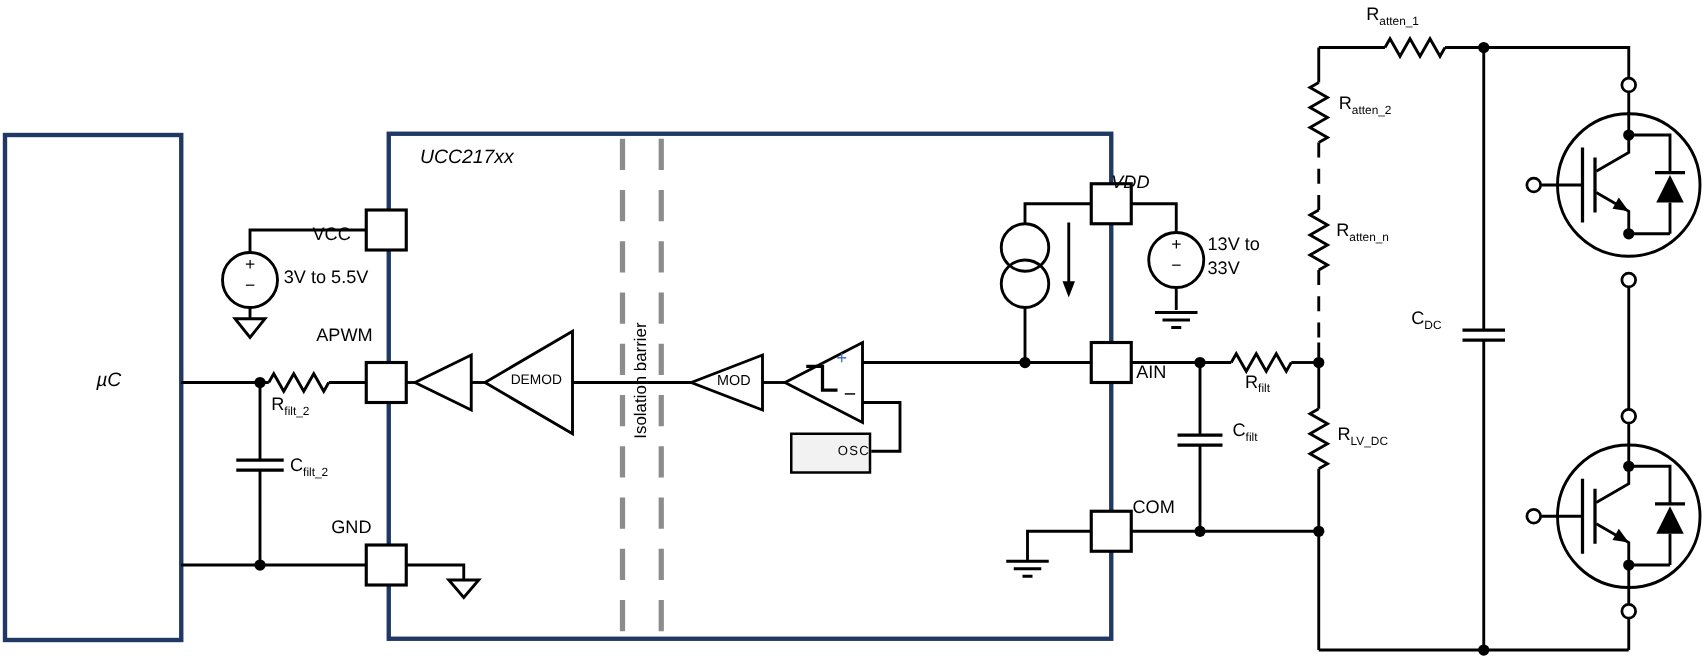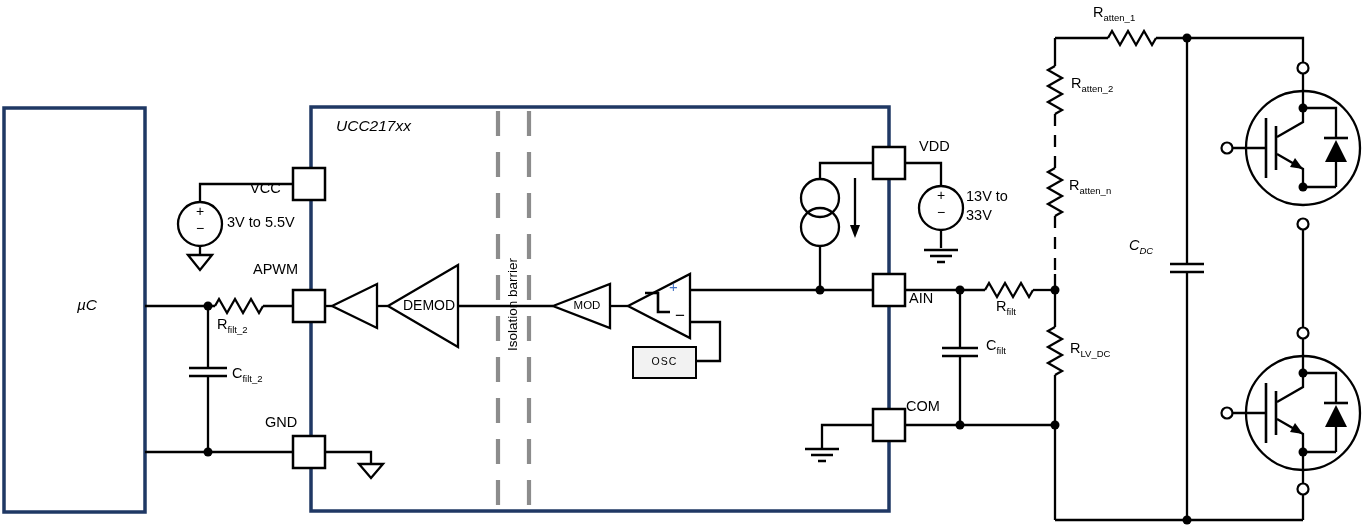--- a/index.html
+++ b/index.html
@@ -3,21 +3,21 @@
 <meta charset="utf-8">
 <style>
   html,body{margin:0;padding:0;background:#fff;}
   #stage{position:relative;width:1365px;height:529px;background:#fff;overflow:hidden;
          font-family:"Liberation Sans","DejaVu Sans",sans-serif;color:#000;}
   #wires{position:absolute;left:0;top:0;}
   .lbl{position:absolute;font-size:14.5px;line-height:1.1;white-space:nowrap;}
   .lbl sub{font-size:9.5px;}
   .ctr{text-align:center;}
   .blk-title{font-size:15.5px;font-style:italic;}
-  .amp-txt{font-size:14px;}
+  .amp-txt{font-size:11px;}
   .mod-txt{font-size:11.5px;}
   .osc-txt{font-size:10.5px;letter-spacing:1px;}
   .rot{transform:rotate(-90deg);font-size:13.5px;}
   .pol{font-size:14px;width:14px;text-align:center;}
   .cmp-plus{color:#4472C4;font-size:15px;}
   .cmp-minus{font-size:17px;}
 </style>
 </head>
 <body>
 
@@ -177,21 +177,21 @@
     <circle cx="1227" cy="413" r="5.5"></circle>
   </g>
 </svg>
 
 <div class="lbl ctr blk-title" style="left:4px;top:296px;width:166px;"><span>µC</span></div>
 <div class="lbl blk-title" style="left:336px;top:117px;">UCC217xx</div>
 
 <div class="lbl" style="left:250px;top:142px;margin-top:39px;">VCC</div>
 <div class="lbl" style="left:253px;top:262px;">APWM</div>
 <div class="lbl" style="left:265px;top:415px;">GND</div>
-<div class="lbl" style="left:919px;top:139px;">VDD</div>
+<div class="lbl" style="left:889px;top:139px;font-style:italic;">VDD</div>
 <div class="lbl" style="left:909px;top:291px;">AIN</div>
 <div class="lbl" style="left:906px;top:399px;">COM</div>
 
 <div class="lbl" style="left:227px;top:215px;">3V to 5.5V</div>
 <div class="lbl" style="left:966px;top:189px;">13V to</div>
 <div class="lbl" style="left:966px;top:208px;">33V</div>
 
 <div class="lbl pol" style="left:193px;top:204px;">+</div>
 <div class="lbl pol" style="left:193px;top:221px;">−</div>
 <div class="lbl pol" style="left:934px;top:188px;">+</div>
@@ -201,20 +201,20 @@
 <div class="lbl cmp-minus" style="left:675px;top:307px;">−</div>
 
 <div class="lbl" style="left:217px;top:317px;"><span>R</span><sub>filt_2</sub></div>
 <div class="lbl" style="left:232px;top:366px;"><span>C</span><sub>filt_2</sub></div>
 <div class="lbl" style="left:996px;top:299px;"><span>R</span><sub>filt</sub></div>
 <div class="lbl" style="left:986px;top:338px;"><span>C</span><sub>filt</sub></div>
 <div class="lbl" style="left:1093px;top:5px;"><span>R</span><sub>atten_1</sub></div>
 <div class="lbl" style="left:1071px;top:76px;"><span>R</span><sub>atten_2</sub></div>
 <div class="lbl" style="left:1069px;top:178px;"><span>R</span><sub>atten_n</sub></div>
 <div class="lbl" style="left:1070px;top:341px;"><span>R</span><sub>LV_DC</sub></div>
-<div class="lbl" style="left:1129px;top:238px;font-style:italic;"><span>C</span><sub>DC</sub></div>
+<div class="lbl" style="left:1129px;top:248px;"><span>C</span><sub>DC</sub></div>
 
 <div class="lbl ctr amp-txt" style="left:400px;top:298px;width:58px;">DEMOD</div>
 <div class="lbl ctr mod-txt" style="left:565px;top:299px;width:44px;">MOD</div>
-<div class="lbl ctr osc-txt" style="left:633px;top:356px;width:63px;">OSC</div>
+<div class="lbl ctr osc-txt" style="left:633px;top:356px;width:63px;text-align:right;">OSC</div>
 <div class="lbl ctr rot" style="left:433px;top:297px;width:160px;">Isolation barrier</div>
 
 </div>
 
 </body></html>

